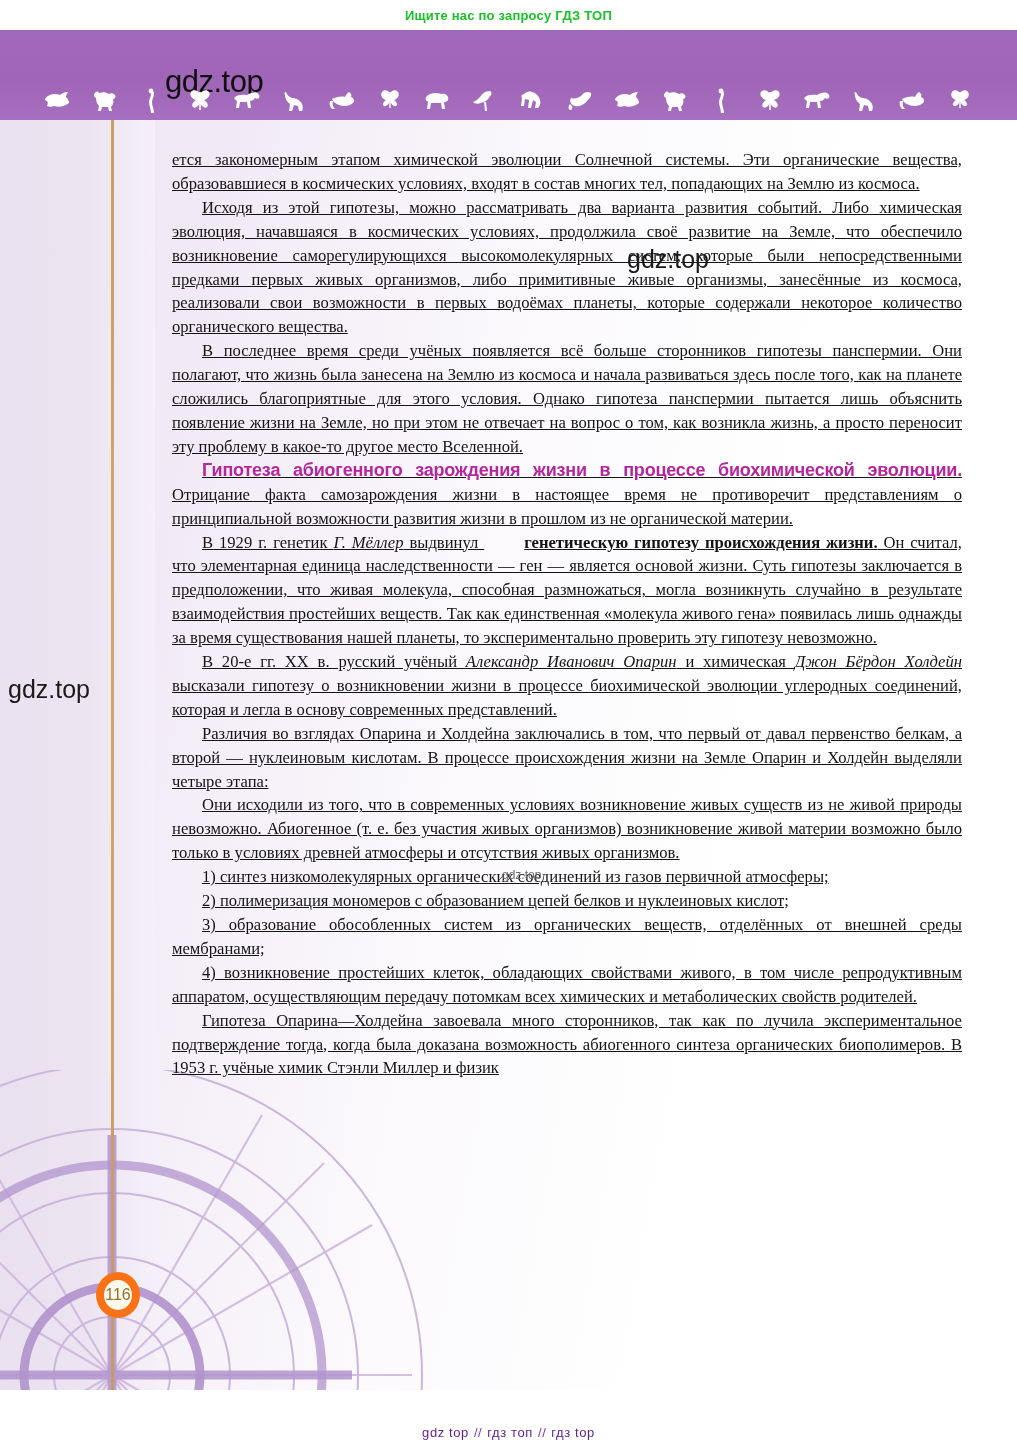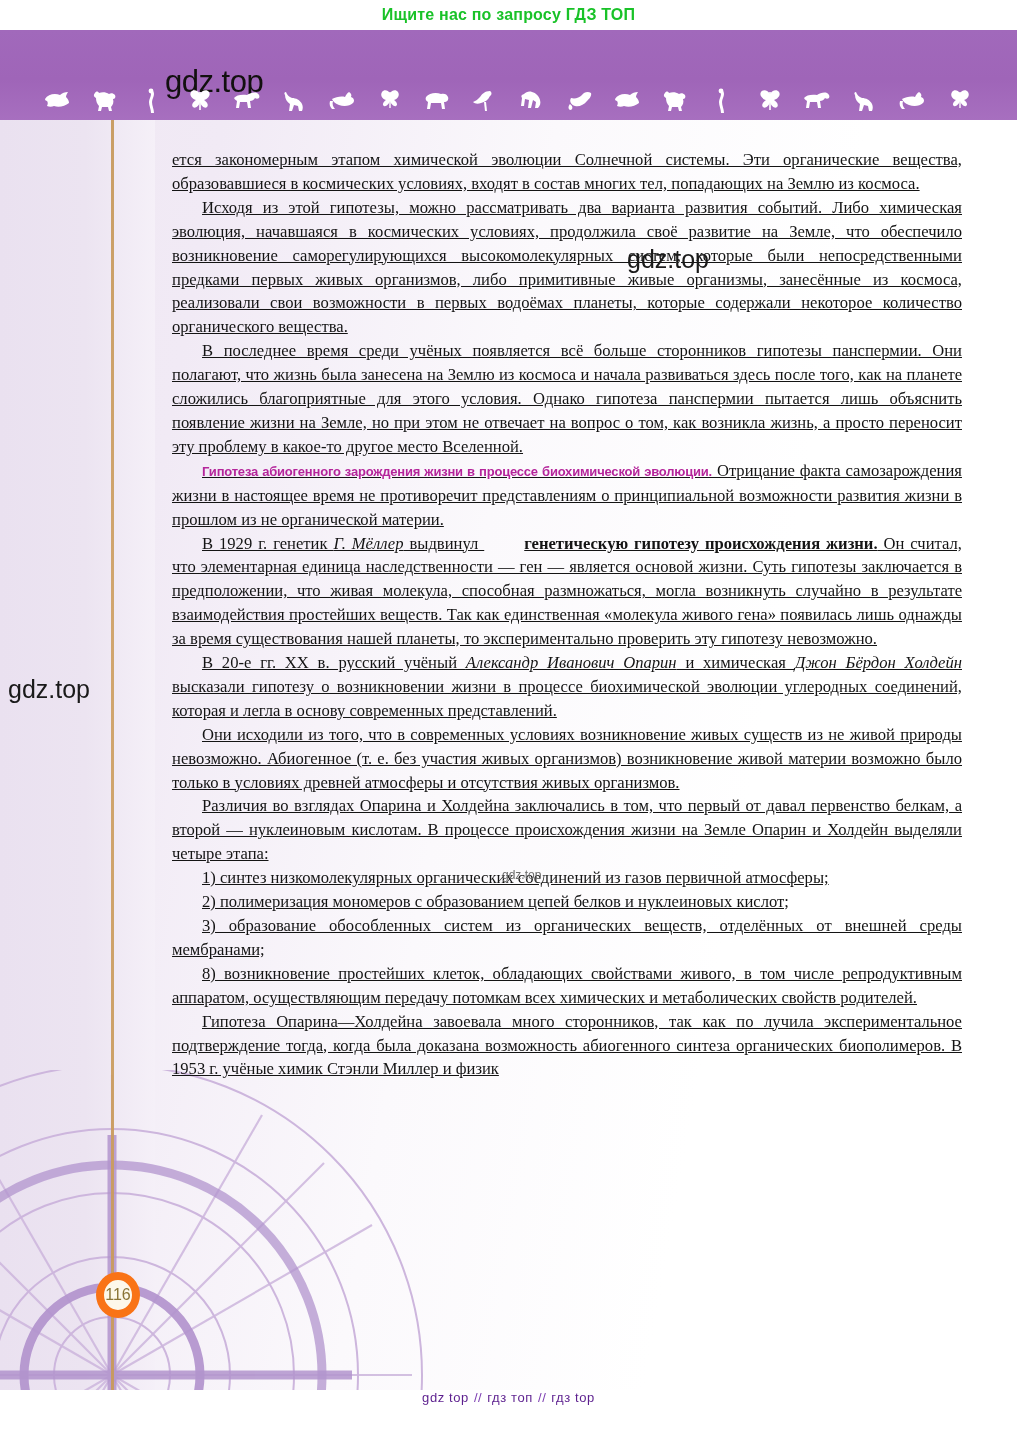--- a/index.html
+++ b/index.html
@@ -19,21 +19,21 @@
 
   
   .promo-strip {
     position: absolute; left: 0; top: 0;
     width: 1017px; height: 30px;
     background: #ffffff;
     display: flex; align-items: center; justify-content: center;
   }
   .promo-text {
     font-family: "Liberation Sans", sans-serif;
-    font-size: 16px;
+    font-size: 13px;
     font-weight: 600;
     color: #19c228;
     letter-spacing: 0.2px;
     white-space: nowrap;
   }
 
   
   .header-band {
     position: absolute; left: 0; top: 30px;
     width: 1017px; height: 90px;
@@ -111,21 +111,21 @@
     text-decoration: underline;
   }
   .p-indent { text-indent: 30px; }
   .p-noindent { text-indent: 0; }
   .b { font-weight: bold; margin-left: 40px; }
   .i { font-style: italic; }
   .accent-head {
     color: #b5259b;
     font-weight: bold;
     font-family: "Liberation Sans", sans-serif;
-    font-size: 13px;
+    font-size: 18px;
     letter-spacing: -0.2px;
   }
 
   
   .page-num {
     position: absolute;
     left: 96px; top: 1272px;
     width: 44px; height: 46px;
     border-radius: 50%;
     border: 8px solid #f97316;
@@ -147,21 +147,21 @@
   }
   .wm-tr  { left: 627px; top: 125px;  font-size: 25px; }
   .wm-ml  { left: 8px;   top: 555px;  font-size: 25px; }
   .wm-mid { left: 502px; top: 748px;  font-size: 12px; color: #6d6d6d; }
 
   
   .footer {
     position: absolute; left: 0; top: 1390px;
     width: 1017px; height: 50px;
     background: #ffffff;
-    display: flex; align-items: flex-start; justify-content: center;
+    display: flex; align-items: flex-end; justify-content: center;
   }
   .footer-text {
     font-family: "Liberation Sans", sans-serif;
     font-size: 13px;
     color: #5c1f8e;
     letter-spacing: 0.6px;
     white-space: nowrap;
   }
   .footer-sep { color: #7a3bb0; padding: 0 5px; }
 </style>
@@ -339,26 +339,26 @@
       <p class="p-noindent">ется закономерным этапом химической эволюции Солнечной системы. Эти органические вещества, образовавшиеся в космических условиях, входят в состав многих тел, попадающих на Землю из космоса.</p>
       <p class="p-indent">Исходя из этой гипотезы, можно рассматривать два варианта развития событий. Либо химическая эволюция, начавшаяся в космических условиях, продолжила своё развитие на Земле, что обеспечило возникновение саморегулирующихся высокомолекулярных систем, которые были непосредственными предками первых живых организмов, либо примитивные живые организмы, занесённые из космоса, реализовали свои возможности в первых водоёмах планеты, которые содержали некоторое количество органического вещества.</p>
       <p class="p-indent">В последнее время среди учёных появляется всё больше сторонников гипотезы панспермии. Они полагают, что жизнь была занесена на Землю из космоса и начала развиваться здесь после того, как на планете сложились благоприятные для этого условия. Однако гипотеза панспермии пытается лишь объяснить появление жизни на Земле, но при этом не отвечает на вопрос о том, как возникла жизнь, а просто переносит эту проблему в какое-то другое место Вселенной.</p>
 
       <p class="p-indent"><span class="accent-head">Гипотеза абиогенного зарождения жизни в процессе биохимической эволюции.</span><span> Отрицание факта самозарождения жизни в настоящее время не противоречит представлениям о принципиальной возможности развития жизни в прошлом из не органической материи.</span></p>
 
       <p class="p-indent"><span>В 1929 г. генетик </span><span class="i">Г. Мёллер</span><span> выдвинул </span><span class="b">генетическую гипотезу происхождения жизни.</span><span> Он считал, что элементарная единица наследственности — ген — является основой жизни. Суть гипотезы заключается в предположении, что живая молекула, способная размножаться, могла возникнуть случайно в результате взаимодействия простейших веществ. Так как единственная «молекула живого гена» появилась лишь однажды за время существования нашей планеты, то экспериментально проверить эту гипотезу невозможно.</span></p>
 
       <p class="p-indent"><span>В 20-е гг. XX в. русский учёный </span><span class="i">Александр Иванович Опарин</span><span> и химическая </span><span class="i">Джон Бёрдон Холдейн</span><span> высказали гипотезу о возникновении жизни в процессе биохимической эволюции углеродных соединений, которая и легла в основу современных представлений.</span></p>
 
+      <p class="p-indent">Различия во взглядах Опарина и Холдейна заключались в том, что первый от давал первенство белкам, а второй — нуклеиновым кислотам. В процессе происхождения жизни на Земле Опарин и Холдейн выделяли четыре этапа:</p>
       <p class="p-indent">Они исходили из того, что в современных условиях возникновение живых существ из не живой природы невозможно. Абиогенное (т. е. без участия живых организмов) возникновение живой материи возможно было только в условиях древней атмосферы и отсутствия живых организмов.</p>
-      <p class="p-indent">Различия во взглядах Опарина и Холдейна заключались в том, что первый от давал первенство белкам, а второй — нуклеиновым кислотам. В процессе происхождения жизни на Земле Опарин и Холдейн выделяли четыре этапа:</p>
       <p class="p-indent">1) синтез низкомолекулярных органических соединений из газов первичной атмосферы;</p>
       <p class="p-indent">2) полимеризация мономеров с образованием цепей белков и нуклеиновых кислот;</p>
       <p class="p-indent">3) образование обособленных систем из органических веществ, отделённых от внеш­ней среды мембранами;</p>
-      <p class="p-indent">8) возникновение простейших клеток, обладающих свойствами живого, в том числе репродуктивным аппаратом, осуществляющим передачу потомкам всех химических и ме­таболических свойств родителей.</p>
+      <p class="p-indent">4) возникновение простейших клеток, обладающих свойствами живого, в том числе репродуктивным аппаратом, осуществляющим передачу потомкам всех химических и ме­таболических свойств родителей.</p>
       <p class="p-indent">Гипотеза Опарина—Холдейна завоевала много сторонников, так как по лучила экс­периментальное подтверждение тогда, когда была доказана возможность абиогенного синтеза органических биополимеров. В 1953 г. учёные химик Стэнли Миллер и физик</p>
 
     </div>
 
     <span class="wm wm-tr">gdz.top</span>
     <span class="wm wm-ml">gdz.top</span>
     <span class="wm wm-mid">gdz.top</span>
 
   </div>
 

